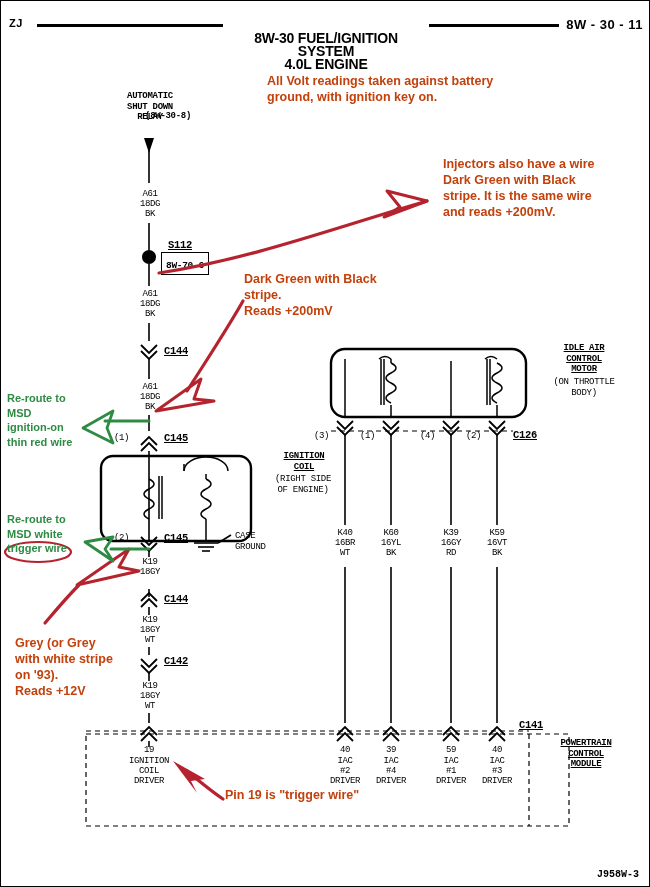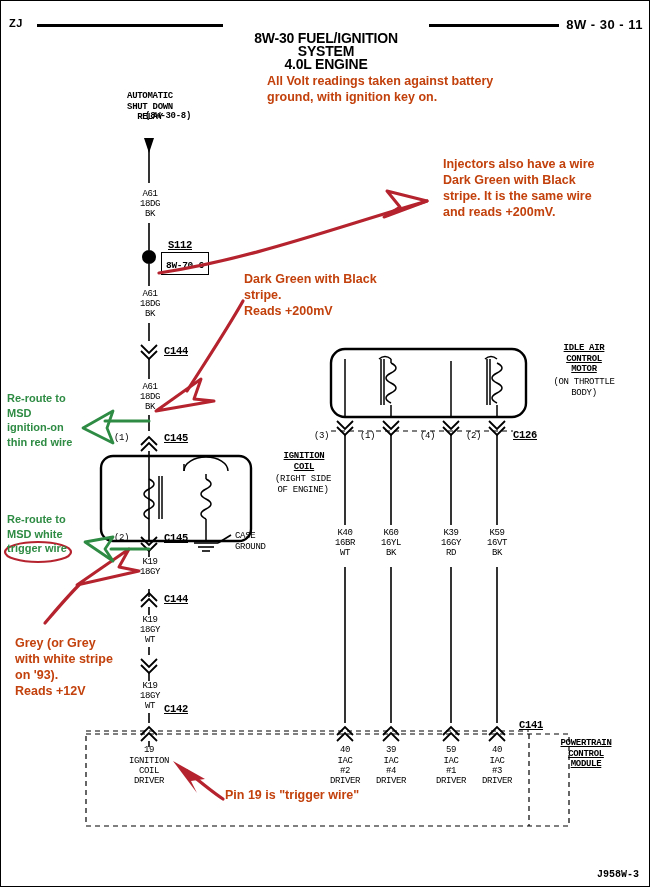--- a/index.html
+++ b/index.html
@@ -222,21 +222,21 @@
   <div class="conn" style="left:163px;top:531px;">C145</div>
   <div class="lbl reg" style="left:234px;top:530px;">CASE
 GROUND</div>
 
   <div class="wire-lbl" style="left:118px;top:556px;width:62px;">K19
 18GY</div>
   <div class="conn" style="left:163px;top:592px;">C144</div>
   <div class="wire-lbl" style="left:118px;top:614px;width:62px;">K19
 18GY
 WT</div>
-  <div class="conn" style="left:163px;top:654px;margin-top:48px;">C142</div>
+  <div class="conn" style="left:163px;top:654px;">C142</div>
   <div class="wire-lbl" style="left:118px;top:680px;width:62px;">K19
 18GY
 WT</div>
 
   <div class="lbl ctr" style="left:535px;top:342px;width:96px;"><span class="uline">IDLE AIR
 CONTROL
 MOTOR</span></div>
   <div class="lbl reg ctr" style="left:533px;top:376px;width:100px;">(ON THROTTLE
 BODY)</div>
 

